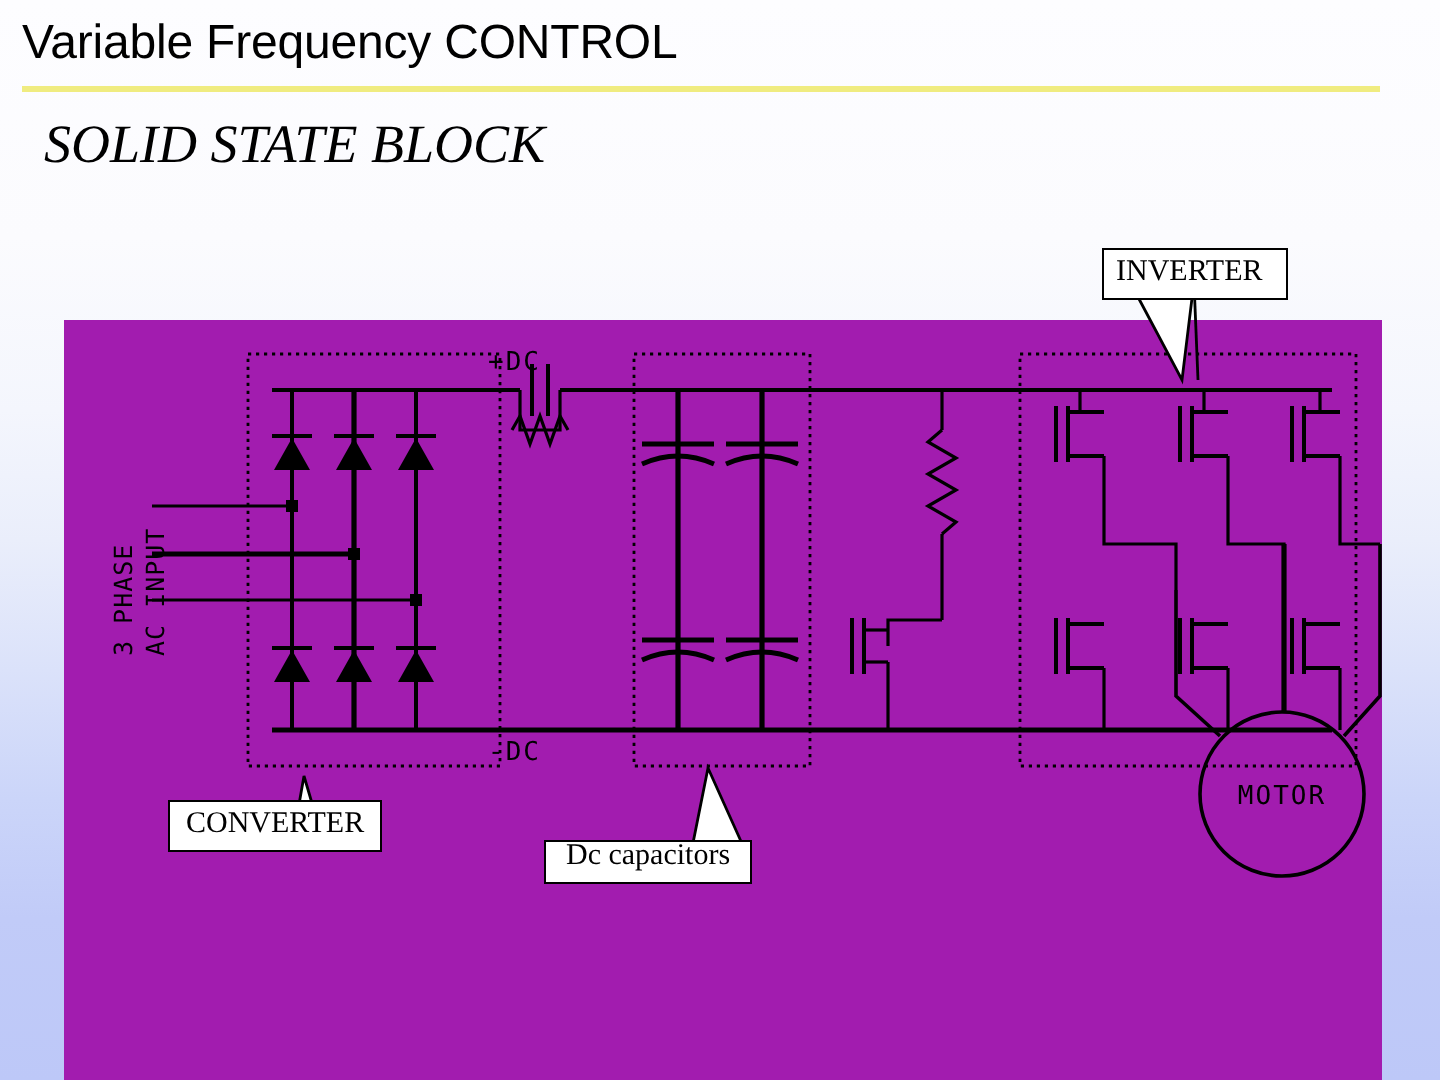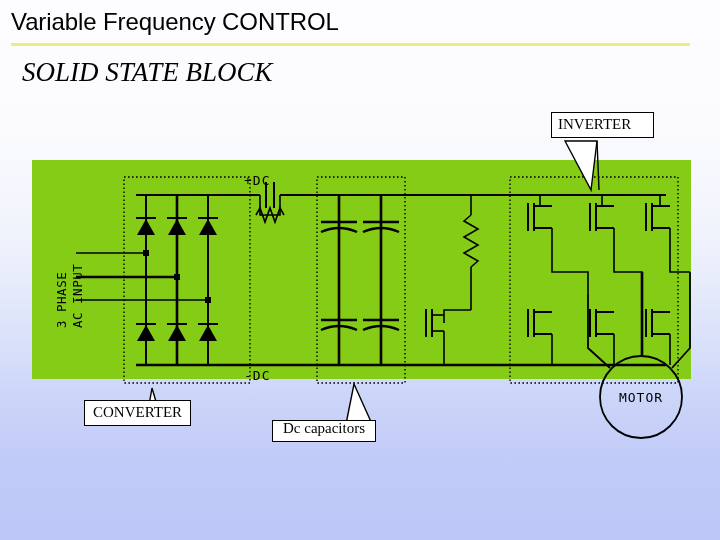--- a/index.html
+++ b/index.html
@@ -55,22 +55,22 @@
     color: #000;
     white-space: nowrap;
   }
 
   
   .panel {
     position: absolute;
     left: 32px;
     top: 160px;
     width: 659px;
-    height: 219px;
-    background: #84cc16;
+    height: 380px;
+    background: #a21caf;
   }
   .panel-svg {
     position: absolute;
     left: 0;
     top: 0;
   }
 
   
   .callout {
     position: absolute;
@@ -87,22 +87,22 @@
     line-height: 1;
     box-sizing: border-box;
   }
   .callout-tail {
     position: absolute;
     overflow: visible;
   }
 
   #callout-inverter .callout-box {
     left: 551px;
-    top: 112px;
-    padding: 4px 22px 5px 6px;
+    top: 124px;
+    padding: 4px 12px 5px 6px;
   }
   #callout-converter .callout-box {
     left: 84px;
     top: 400px;
     padding: 4px 8px 5px 8px;
   }
   #callout-capacitors .callout-box {
     left: 272px;
     top: 420px;
     padding: 0 10px 5px 10px;

